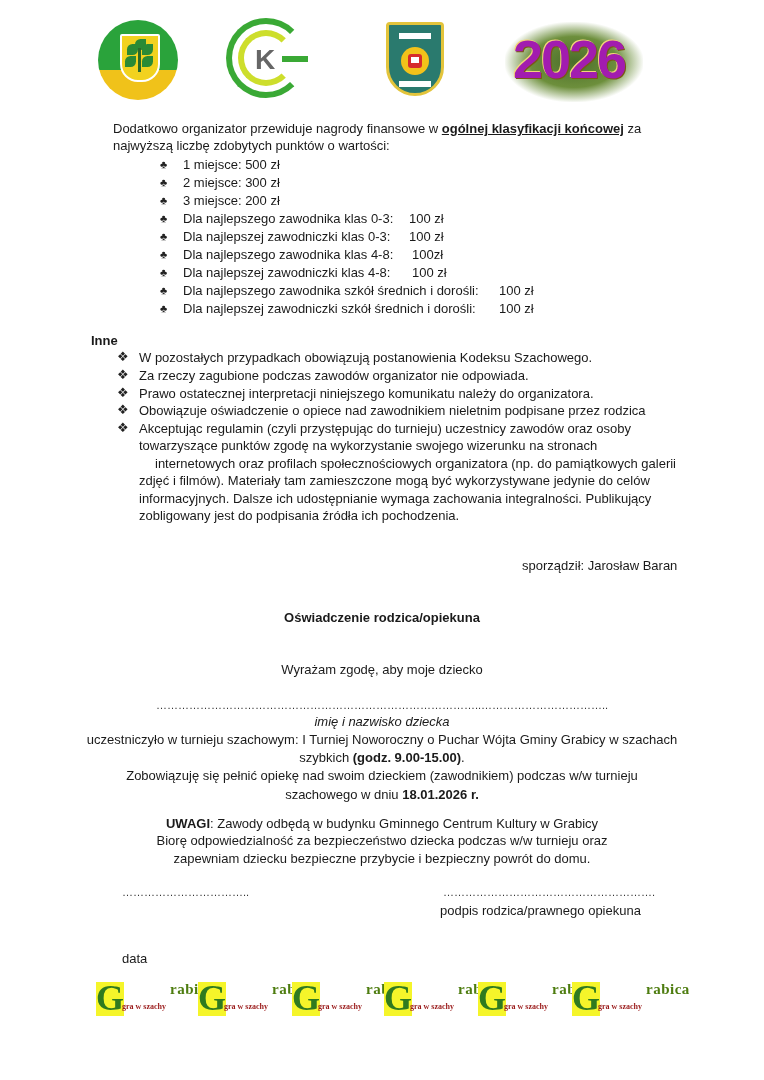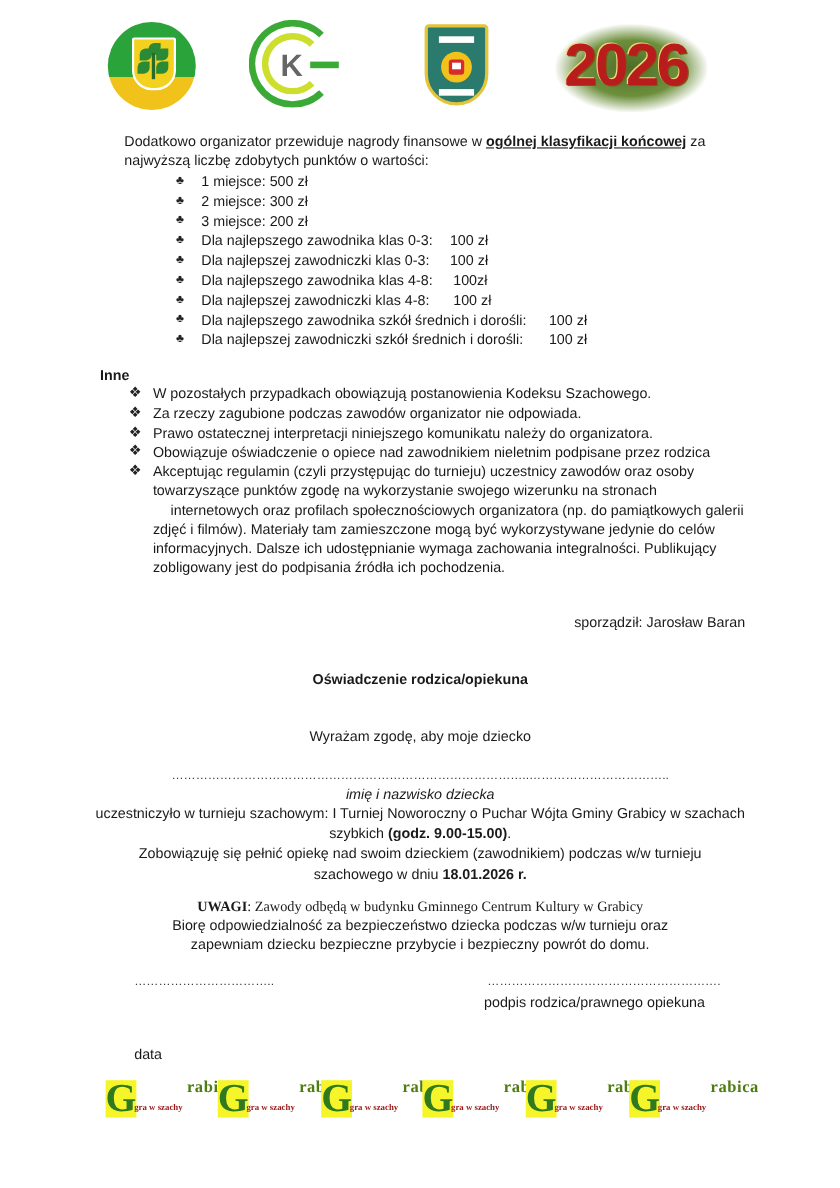--- a/index.html
+++ b/index.html
@@ -30,21 +30,21 @@
       border: 3px solid #e3c43b; border-radius: 4px 4px 30px 30px; box-sizing: border-box; }
     .logo-school .band { position: absolute; left: 10px; width: 32px; height: 6px; background: #fff; }
     .logo-school .sun { position: absolute; left: 12px; top: 22px; width: 28px; height: 28px; border-radius: 50%; background: #f2c21a; }
     .logo-school .heart { position: absolute; left: 19px; top: 29px; width: 14px; height: 14px; background: #d62b2b; border-radius: 3px; }
     .logo-school .heart i { position: absolute; left: 3px; top: 3px; width: 8px; height: 6px; background: #fff; }
     
     .logo-2026 { left: 505px; top: 0; width: 138px; height: 90px; }
     .logo-2026 .tree { position: absolute; left: 0; top: 8px; width: 138px; height: 80px; border-radius: 30px;
       background: radial-gradient(ellipse at center, #4b6e2a 0%, #6d8f3c 45%, rgba(255,255,255,0) 72%); }
     .logo-2026 .year { position: absolute; left: 8px; top: 14px; font: bold 54px "Liberation Sans", sans-serif;
-      color: #b91c1c; letter-spacing: -2px; text-shadow: 1px 1px 0 #7a5a14, -1px -1px 0 #f3d47a; }
+      color: #a21caf; letter-spacing: -2px; text-shadow: 1px 1px 0 #7a5a14, -1px -1px 0 #f3d47a; }
     .bold { font-weight: bold; }
     .ul { text-decoration: underline; font-weight: bold; }
     .clubs { position: absolute; font-size: 11px; color: #222; }
     .diamond { position: absolute; font-size: 13px; color: #222; }
     .center { position: absolute; left: 0; width: 764px; text-align: center; font-size: 13px; line-height: 18px; }
     .dots { letter-spacing: 0; color: #333; }
     .footer-logos { position: absolute; top: 978px; left: 0; width: 764px; height: 42px; }
     .gl { position: absolute; width: 84px; height: 40px; }
     .gl .ybox { position: absolute; left: 4px; top: 4px; width: 28px; height: 34px; background: #f5f52a; }
     .gl .G { position: absolute; left: 4px; top: 0; font: bold 36px "Liberation Serif", serif; color: #2f7a1f; line-height: 40px; }
@@ -157,21 +157,21 @@
   <div class="center dots" style="top:696px;font-size:11px;">……………………………………………………………………………..……………………………..</div>
   <div class="center" style="top:713px;font-style:italic;">imię i nazwisko dziecka</div>
   <div class="center" style="top:731px;">uczestniczyło w turnieju szachowym: I Turniej Noworoczny o Puchar Wójta Gminy Grabicy w szachach</div>
   <div class="center" style="top:749px;">
     <span>szybkich </span><span class="bold">(godz. 9.00-15.00)</span><span>.</span>
   </div>
   <div class="center" style="top:767px;">Zobowiązuję się pełnić opiekę nad swoim dzieckiem (zawodnikiem) podczas w/w turnieju</div>
   <div class="center" style="top:786px;">
     <span>szachowego w dniu </span><span class="bold">18.01.2026 r.</span>
   </div>
-  <div class="center" style="top:815px;font-family:Liberation Serif, serif;">
+  <div class="center" style="top:815px;">
     <span class="bold">UWAGI</span><span>: Zawody odbędą w budynku Gminnego Centrum Kultury w Grabicy</span>
   </div>
   <div class="center" style="top:832px;">Biorę odpowiedzialność za bezpieczeństwo dziecka podczas w/w turnieju oraz</div>
   <div class="center" style="top:850px;">zapewniam dziecku bezpieczne przybycie i bezpieczny powrót do domu.</div>
 
   <div class="txt dots" style="left:122px;top:883px;font-size:11px;">……………………………..</div>
   <div class="txt" style="left:122px;top:902px;margin-top:48px;">data</div>
   <div class="txt dots" style="left:443px;top:883px;font-size:11px;">………………………………………………….</div>
   <div class="txt" style="left:440px;top:902px;">podpis rodzica/prawnego opiekuna</div>
 

